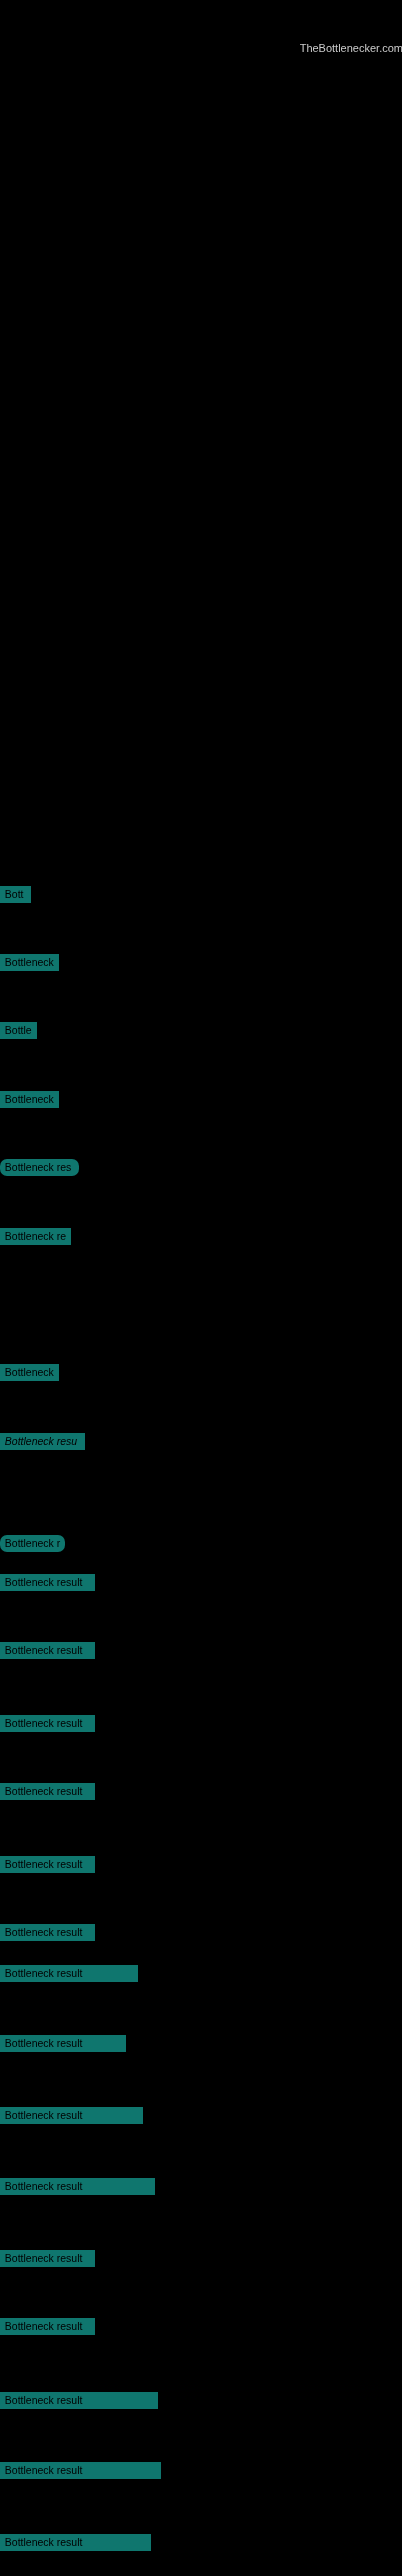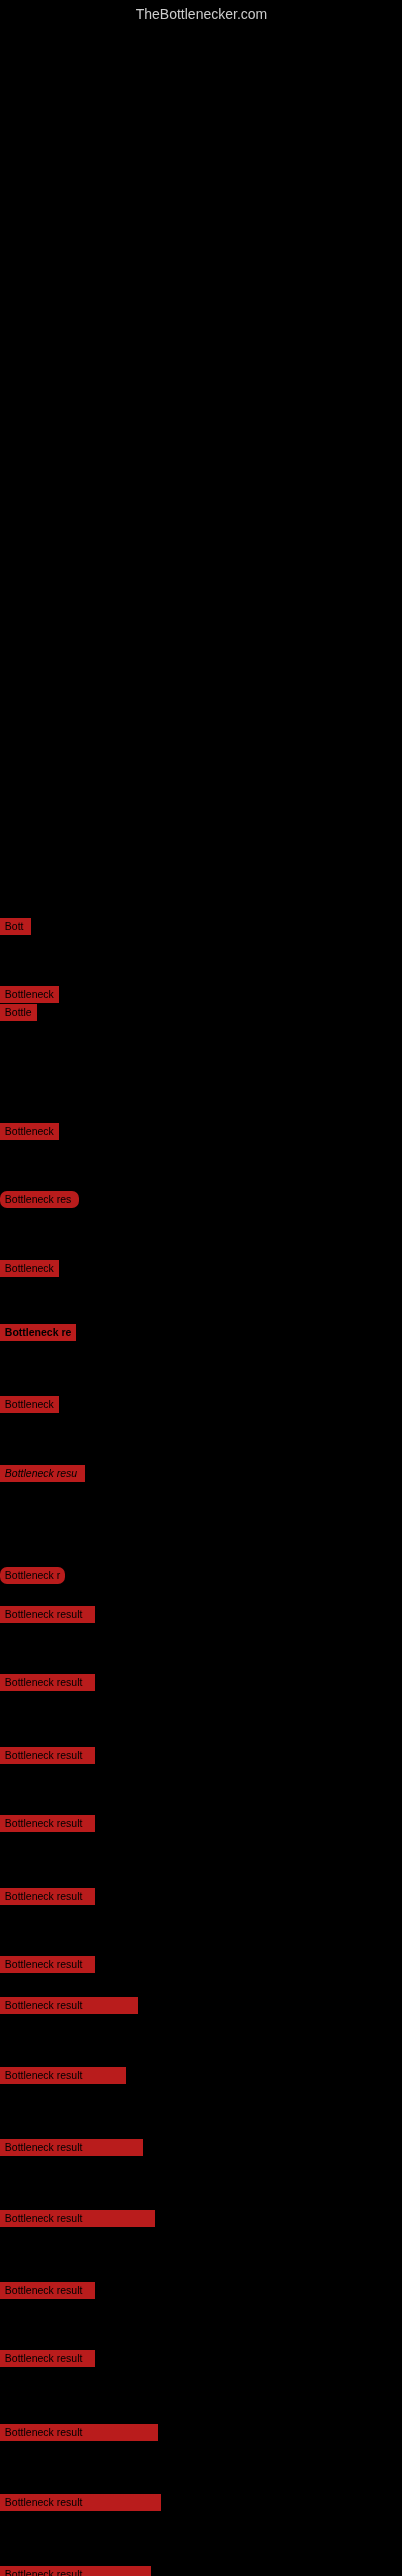--- a/index.html
+++ b/index.html
@@ -9,48 +9,48 @@
     }
     body {
       background-color: #000000;
       width: 403px;
       min-height: 2576px;
       font-family: Arial, sans-serif;
       position: relative;
     }
     .site-title {
       color: #cccccc;
-      font-size: 14px;
-      text-align: center;
+      font-size: 11px;
+      text-align: right;
       padding-top: 6.4px;
       padding-bottom: 3.2px;
+      margin-top: 36px;
     }
     .bottleneck-result {
-      background-color: #b91c1c;
+      background-color: #0f766e;
       color: #000000;
       font-size: 10.5px;
       padding: 2.4px 4.8px;
       display: inline-block;
       position: absolute;
       white-space: nowrap;
-      margin-top: 32px;
     }
   </style>
 </head>
 <body>
 
 <div class="site-title">TheBottlenecker.com</div>
 
 <div class="bottleneck-result" style="top: 886px; left: 0px; min-width: 31px;">Bott</div>
 <div class="bottleneck-result" style="top: 954px; left: 0px; min-width: 58px;">Bottleneck</div>
-<div class="bottleneck-result" style="top: 972px; left: 0px; min-width: 37px;">Bottle</div>
+<div class="bottleneck-result" style="top: 1022px; left: 0px; min-width: 37px;">Bottle</div>
 <div class="bottleneck-result" style="top: 1091px; left: 0px; min-width: 58px;">Bottleneck</div>
 <div class="bottleneck-result" style="top: 1159px; left: 0px; min-width: 79px; border-radius: 7px;">Bottleneck res</div>
 <div class="bottleneck-result" style="top: 1228px; left: 0px; min-width: 58px;">Bottleneck</div>
-<div class="bottleneck-result" style="top: 1292px; left: 0px; min-width: 71px; font-weight: bold;">Bottleneck re</div>
+<div class="bottleneck-result" style="top: 1228px; left: 0px; min-width: 71px;">Bottleneck re</div>
 <div class="bottleneck-result" style="top: 1364px; left: 0px; min-width: 58px;">Bottleneck</div>
 <div class="bottleneck-result" style="top: 1433px; left: 0px; min-width: 85px; font-style: italic;">Bottleneck resu</div>
 <div class="bottleneck-result" style="top: 1535px; left: 0px; min-width: 64px; border-radius: 7px;">Bottleneck r</div>
 <div class="bottleneck-result" style="top: 1574px; left: 0px; min-width: 95px;">Bottleneck result</div>
 <div class="bottleneck-result" style="top: 1642px; left: 0px; min-width: 95px;">Bottleneck result</div>
 <div class="bottleneck-result" style="top: 1715px; left: 0px; min-width: 95px;">Bottleneck result</div>
 <div class="bottleneck-result" style="top: 1783px; left: 0px; min-width: 95px;">Bottleneck result</div>
 <div class="bottleneck-result" style="top: 1856px; left: 0px; min-width: 95px;">Bottleneck result</div>
 <div class="bottleneck-result" style="top: 1924px; left: 0px; min-width: 95px;">Bottleneck result</div>
 <div class="bottleneck-result" style="top: 1965px; left: 0px; min-width: 138px;">Bottleneck result</div>

